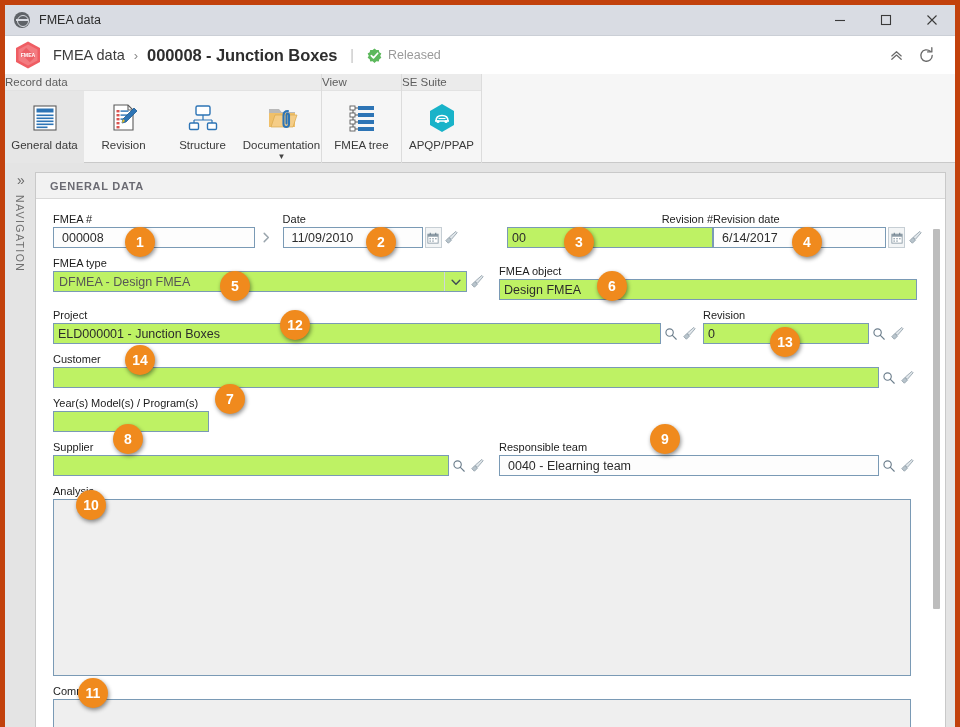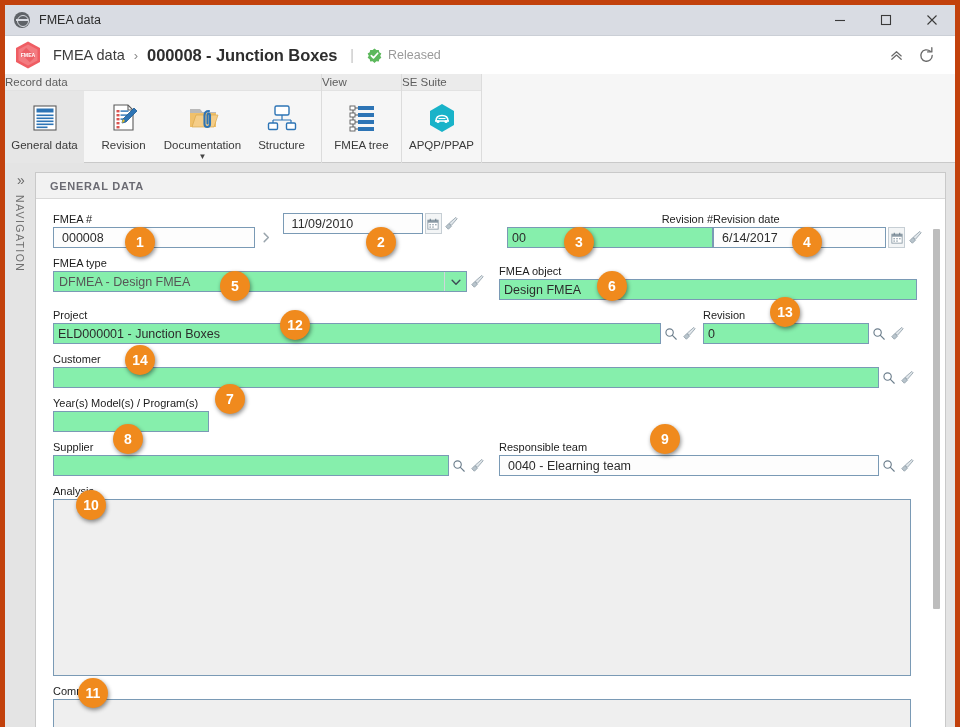--- a/index.html
+++ b/index.html
@@ -181,21 +181,21 @@
   .row { display: flex; margin-bottom: 9px; }
   .fld { display: flex; flex-direction: column; position: relative; }
   .flabel {
     font-size: 11px; color: #1c1c1c; line-height: 13px;
     margin-bottom: 1px; white-space: nowrap;
   }
   .finput-wrap { display: flex; align-items: stretch; }
   .finput {
     height: 21px;
     border: 1px solid #7a9ab5;
-    background: #86efac;
+    background: #bef264;
     font-size: 12.5px; color: #2c2c2c;
     padding: 0 4px;
     display: flex; align-items: center;
     font-family: "Liberation Sans", sans-serif;
     overflow: hidden; white-space: nowrap;
   }
   .finput.white { background: #fdfdfd; padding-left: 8px; }
   .fbtn {
     width: 17px; height: 21px; margin-left: 1px;
     display: flex; align-items: center; justify-content: center;
@@ -333,40 +333,40 @@
               <path d="M26 6 L29 9 L18 20 L14 21 L15 17 Z" fill="#2d74b5" stroke="#1e5b91" stroke-width="0.8"></path>
               <path d="M14 21 L15 17 L17 19 Z" fill="#f0c419"></path>
             </svg>
           </span>
           <span class="lbl">Revision</span>
         </div>
 
         <div class="ribbon-btn">
           <span class="ico">
             <svg width="32" height="32" viewBox="0 0 32 32">
+              <rect x="9" y="4" width="14" height="9" rx="1.5" fill="#ffffff" stroke="#2d74b5" stroke-width="1.4"></rect>
+              <path d="M16 13 V18 M7 18 H25 M7 18 V21 M25 18 V21" stroke="#2d74b5" stroke-width="1.2" fill="none"></path>
+              <rect x="2.5" y="21" width="9" height="6.5" rx="1.2" fill="#ffffff" stroke="#2d74b5" stroke-width="1.4"></rect>
+              <rect x="20.5" y="21" width="9" height="6.5" rx="1.2" fill="#ffffff" stroke="#2d74b5" stroke-width="1.4"></rect>
+            </svg>
+          </span>
+          <span class="lbl">Structure</span>
+        </div>
+
+        <div class="ribbon-btn">
+          <span class="ico">
+            <svg width="32" height="32" viewBox="0 0 32 32">
               <path d="M3 7 H13 L15.5 10 H29 V25 H3 Z" fill="#b9b9b9"></path>
               <path d="M3 11 H29 V25 H3 Z" fill="#f0c06a"></path>
               <path d="M5 25 L9 13 H31 L27 25 Z" fill="#f5cd87" stroke="#d9a94e" stroke-width="0.7"></path>
               <path d="M22 9 C19 9 17.5 11 17.5 13.5 V22 C17.5 26 23 26 23 22 V13 C23 11 20.5 11 20.5 13 V21.5" stroke="#2d74b5" stroke-width="2.1" fill="none" stroke-linecap="round"></path>
             </svg>
           </span>
           <span class="lbl">Documentation</span>
           <span class="caret">▼</span>
-        </div>
-
-        <div class="ribbon-btn">
-          <span class="ico">
-            <svg width="32" height="32" viewBox="0 0 32 32">
-              <rect x="9" y="4" width="14" height="9" rx="1.5" fill="#ffffff" stroke="#2d74b5" stroke-width="1.4"></rect>
-              <path d="M16 13 V18 M7 18 H25 M7 18 V21 M25 18 V21" stroke="#2d74b5" stroke-width="1.2" fill="none"></path>
-              <rect x="2.5" y="21" width="9" height="6.5" rx="1.2" fill="#ffffff" stroke="#2d74b5" stroke-width="1.4"></rect>
-              <rect x="20.5" y="21" width="9" height="6.5" rx="1.2" fill="#ffffff" stroke="#2d74b5" stroke-width="1.4"></rect>
-            </svg>
-          </span>
-          <span class="lbl">Structure</span>
         </div>
 
       </div>
     </div>
 
     <div class="ribbon-group">
       <div class="rg-title-top">View</div>
       <div class="ribbon-group-items">
         <div class="ribbon-btn">
           <span class="ico">
@@ -428,20 +428,21 @@
               <div class="finput white" style="width:202px;">000008</div>
               <div class="arrowbtn">
                 <svg width="11" height="11" viewBox="0 0 12 12">
                     <path d="M3.5 1.5 L8 6 L3.5 10.5" stroke="#9aa5ad" stroke-width="1.6" fill="none" stroke-linecap="round" stroke-linejoin="round"></path>
                   </svg>
               </div>
             </div>
           </div>
 
           <div class="fld" style="width:215px;">
+            <span class="flabel">Date</span>
             <div class="finput-wrap">
               <div class="finput white" style="width:140px;">11/09/2010</div>
               <div class="fbtn boxed">
                 <svg width="12" height="12" viewBox="0 0 14 14">
                     <rect x="1" y="2.5" width="12" height="10.5" fill="#ffffff" stroke="#8b9aa5" stroke-width="1"></rect>
                     <rect x="1" y="2.5" width="12" height="3" fill="#8b9aa5"></rect>
                     <path d="M3.8 1 V3.6 M10.2 1 V3.6" stroke="#6d7f8d" stroke-width="1.2"></path>
                     <rect x="2.8" y="7" width="1.8" height="1.6" fill="#9aa8b2"></rect>
                     <rect x="6.1" y="7" width="1.8" height="1.6" fill="#9aa8b2"></rect>
                     <rect x="9.4" y="7" width="1.8" height="1.6" fill="#9aa8b2"></rect>
@@ -654,17 +655,17 @@
       <div class="callout" style="left: 559px; top: 222px;">3</div>
       <div class="callout" style="left: 787px; top: 222px;">4</div>
       <div class="callout" style="left: 215px; top: 266px;">5</div>
       <div class="callout" style="left: 592px; top: 266px;">6</div>
       <div class="callout" style="left: 210px; top: 379px;">7</div>
       <div class="callout" style="left: 108px; top: 419px;">8</div>
       <div class="callout" style="left: 645px; top: 419px;">9</div>
       <div class="callout" style="left: 71px; top: 485px;">10</div>
       <div class="callout" style="left: 73px; top: 673px;">11</div>
       <div class="callout" style="left: 275px; top: 305px;">12</div>
-      <div class="callout" style="left: 765px; top: 292px;">13</div>
+      <div class="callout" style="left: 765px; top: 322px;">13</div>
       <div class="callout" style="left: 120px; top: 340px;">14</div>
     </div>
 
 </div>
 
 </body></html>

